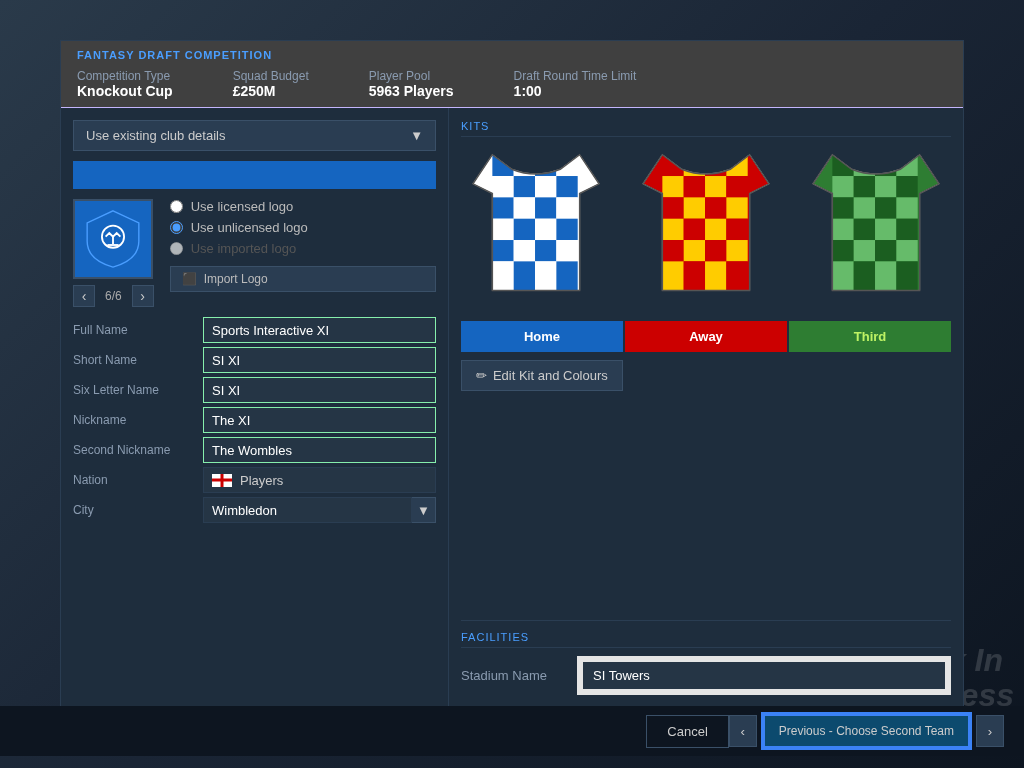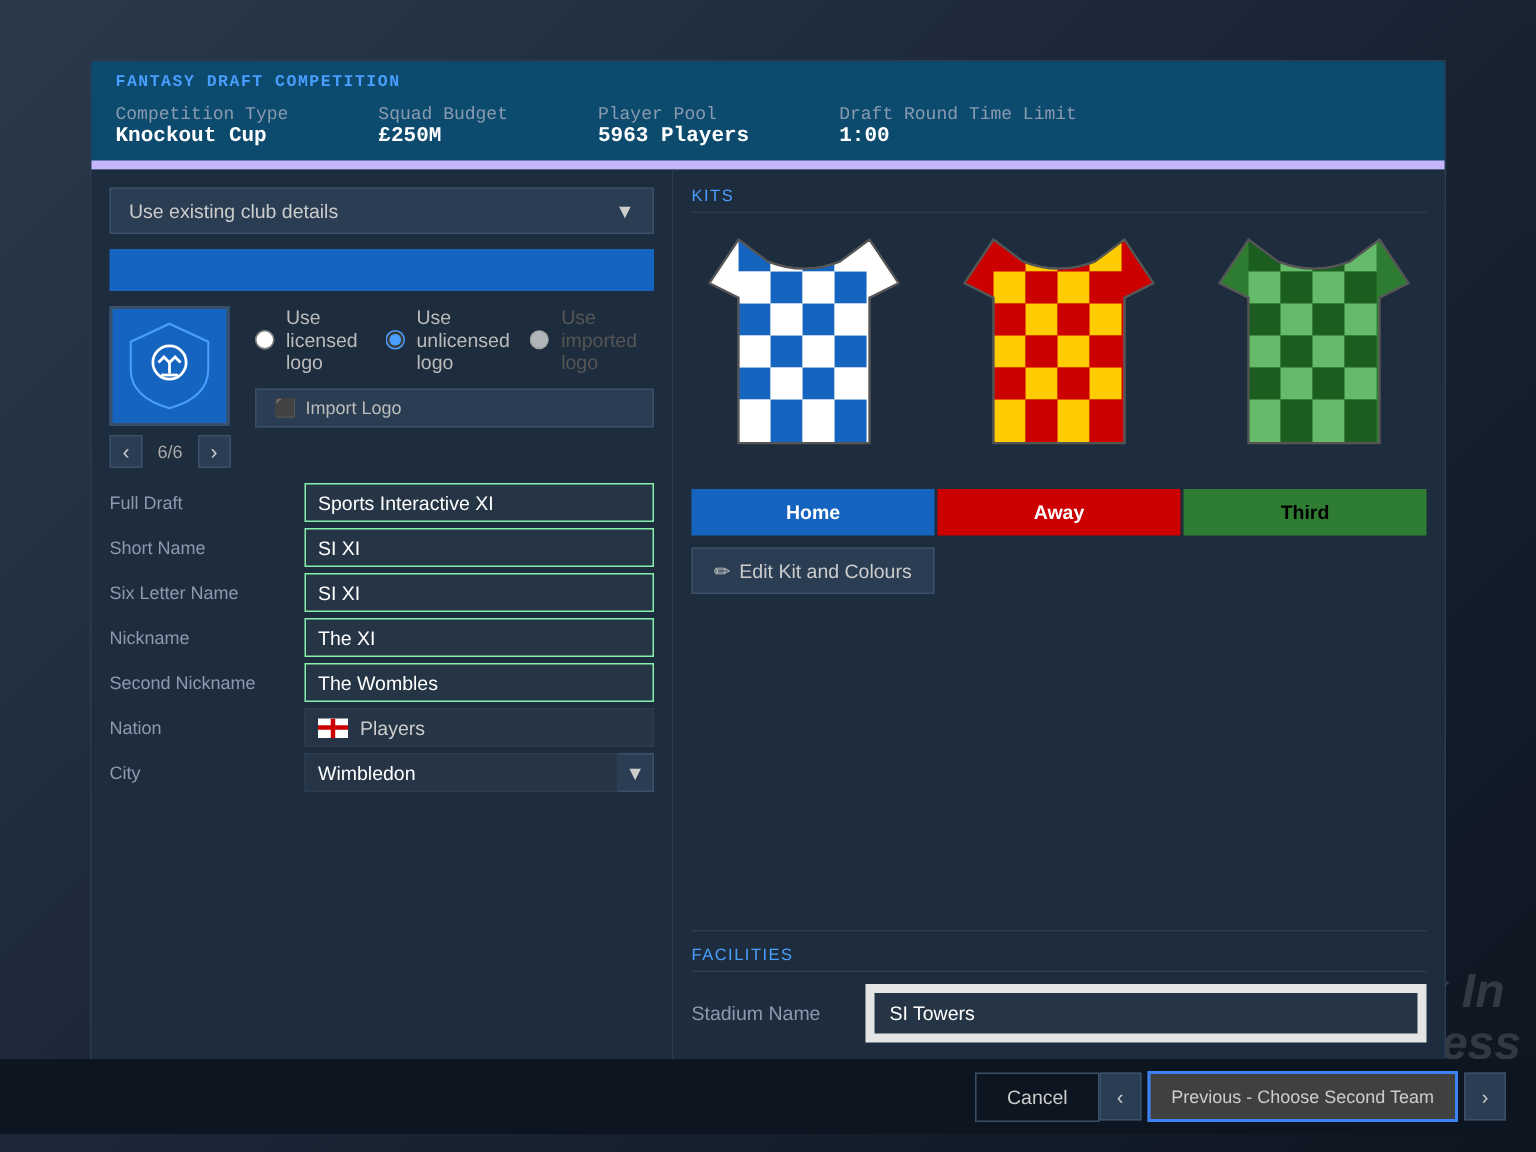--- a/index.html
+++ b/index.html
@@ -31,24 +31,23 @@
       bottom: 60px;
       background: #1e2d3d;
       border: 1px solid #2a3d52;
       z-index: 10;
       display: flex;
       flex-direction: column;
     }
 
     
     .modal-header {
-      background: #0c4a6e;
+      background: #404040;
       padding: 8px 16px;
-      border-bottom: 6px solid #c4b5fd;
-      font-family: Liberation Mono, monospace;
+      border-bottom: 1px solid #c4b5fd;
     }
 
     .modal-header .section-title {
       color: #4a9eff;
       font-size: 11px;
       font-weight: bold;
       letter-spacing: 1px;
       text-transform: uppercase;
       margin-bottom: 8px;
     }
@@ -147,21 +146,21 @@
       height: 22px;
       cursor: pointer;
       font-size: 14px;
       display: flex;
       align-items: center;
       justify-content: center;
     }
 
     .radio-options {
       display: flex;
-      flex-direction: row;
+      flex-direction: column;
       gap: 6px;
     }
 
     .radio-option {
       display: flex;
       align-items: center;
       gap: 8px;
       font-size: 13px;
       color: #bbb;
     }
@@ -350,21 +349,21 @@
       color: white;
     }
 
     .kit-btn-away {
       background: #cc0000;
       color: white;
     }
 
     .kit-btn-third {
       background: #2e7d32;
-      color: #000000;
+      color: #bef264;
     }
 
     .edit-kit-btn {
       background: #2a3d52;
       border: 1px solid #3a5068;
       color: #ccc;
       padding: 7px 14px;
       cursor: pointer;
       font-size: 13px;
       display: flex;
@@ -423,22 +422,22 @@
       font-size: 13px;
     }
 
     .nav-buttons {
       display: flex;
       gap: 4px;
       align-items: center;
     }
 
     .nav-btn {
-      background: #404040;
-      border: 2px solid #3b82f6;
+      background: #0c4a6e;
+      border: 4px solid #3b82f6;
       color: #ccc;
       padding: 8px 14px;
       cursor: pointer;
       font-size: 12px;
       display: flex;
       align-items: center;
       gap: 6px;
     }
 
     .nav-btn-arrow {
@@ -549,21 +548,21 @@
           </div>
           <button class="import-btn">
             <span>⬛</span>
             <span>Import Logo</span>
           </button>
         </div>
       </div>
 
       <div class="form-grid">
         <div class="form-row">
-          <span class="form-label">Full Draft</span>
+          <span class="form-label">Full Name</span>
           <input class="form-input" type="text" value="Sports Interactive XI" style="">
         </div>
         <div class="form-row">
           <span class="form-label">Short Name</span>
           <input class="form-input" type="text" value="SI XI" style="">
         </div>
         <div class="form-row">
           <span class="form-label">Six Letter Name</span>
           <input class="form-input" type="text" value="SI XI" style="">
         </div>

